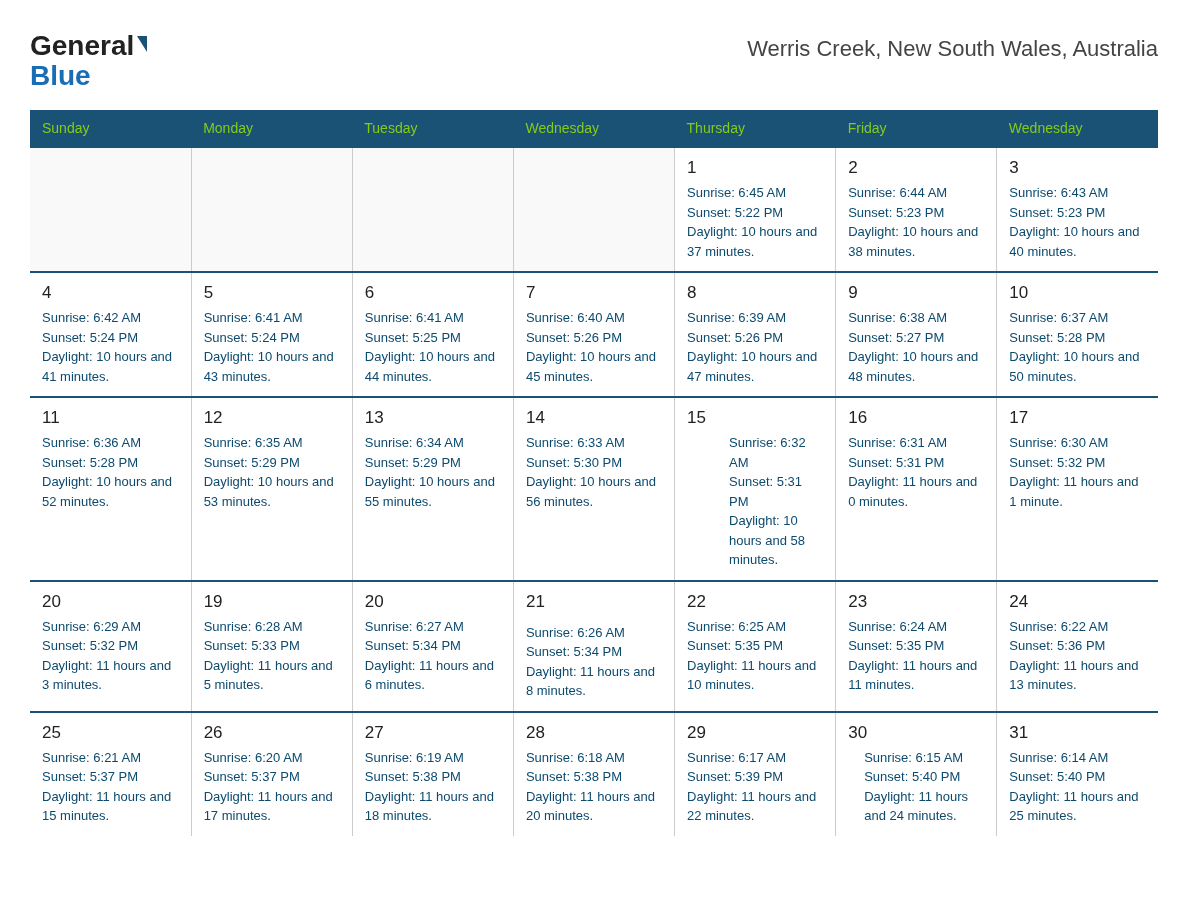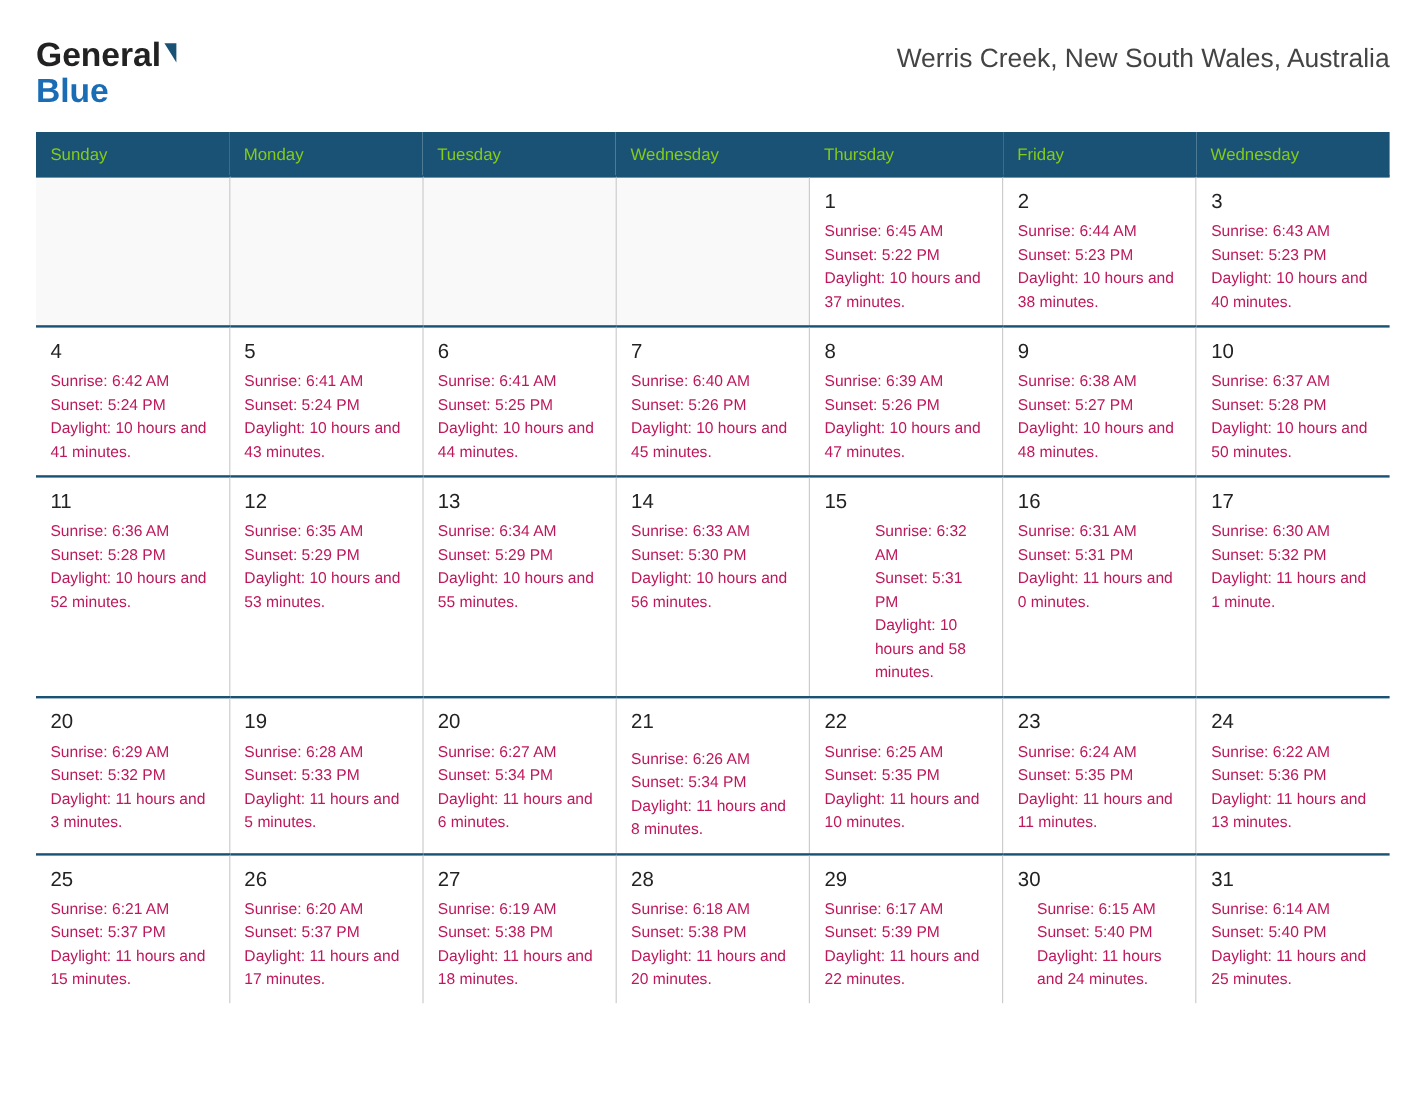--- a/index.html
+++ b/index.html
@@ -68,21 +68,21 @@
     }
     .day-num {
       font-size: 17px;
       font-weight: normal;
       color: #222;
       margin-bottom: 5px;
       display: block;
     }
     .day-info {
       font-size: 13px;
-      color: #be185d;
+      color: #0c4a6e;
       line-height: 1.5;
     }
     .logo-general {
       font-size: 28px;
       font-weight: bold;
       color: #222;
       display: flex;
       align-items: center;
     }
     .logo-wrapper {

